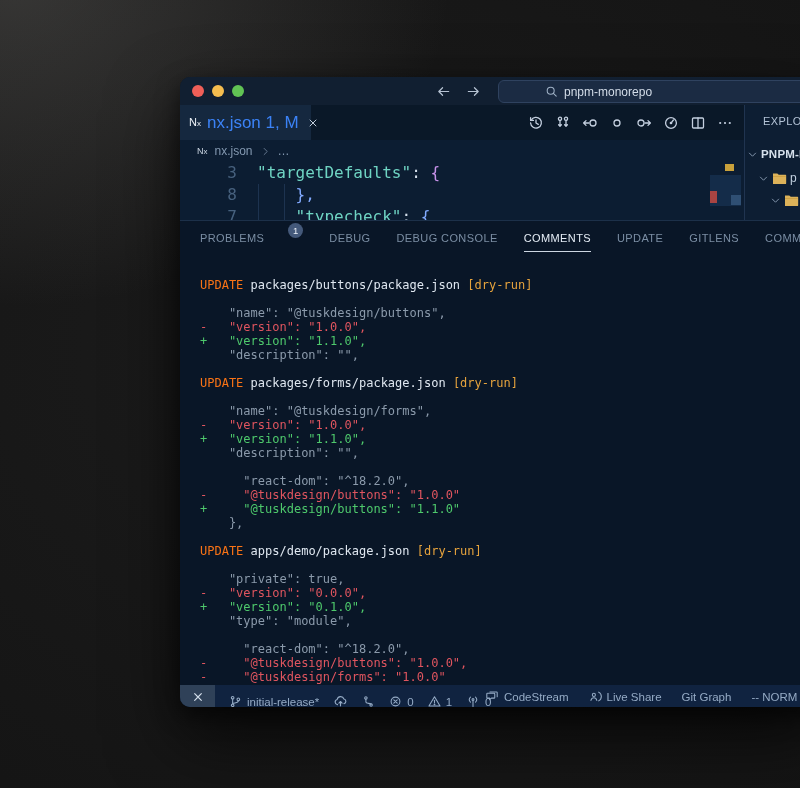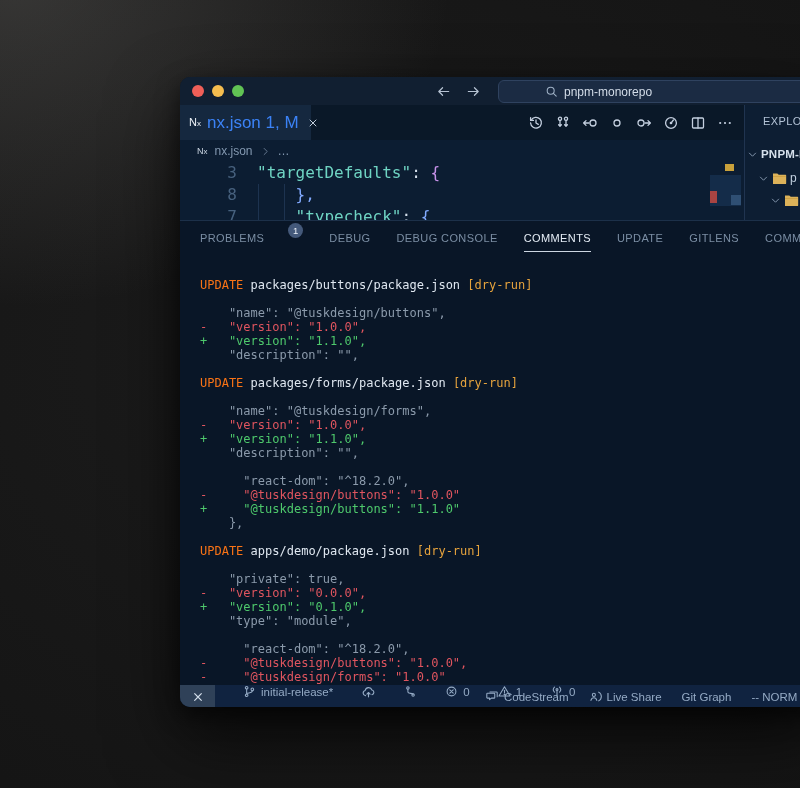--- a/index.html
+++ b/index.html
@@ -87,21 +87,21 @@
   .t-path{color:#dfe7f0}
   .t-tag{color:var(--term_yellow)}
   .t-del{color:var(--term_red)}
   .t-add{color:var(--term_green)}
   .t-ctx{color:#8b9aab}
 
   
   .statusbar{height:23px;background:#102340;position:relative;flex:none;font-size:11.5px;color:#95abc5}
   .st-item{display:flex;align-items:center;gap:5px;white-space:nowrap}
   .st-remote{width:35px;height:23px;background:#2f4158;display:flex;align-items:center;justify-content:center;color:#d2dde9}
-  .status-left{position:absolute;left:0;top:0;height:23px;display:flex;align-items:flex-start;gap:28px}
+  .status-left{position:absolute;left:0;top:0;height:23px;display:flex;align-items:flex-end;gap:14px}
   .status-right{position:absolute;left:305px;top:0;height:23px;display:flex;align-items:center;gap:20px}
 </style>
 </head>
 <body>
 
 <div class="window">
 
   <div class="titlebar">
     <div class="lights">
       <span class="light red"></span>

